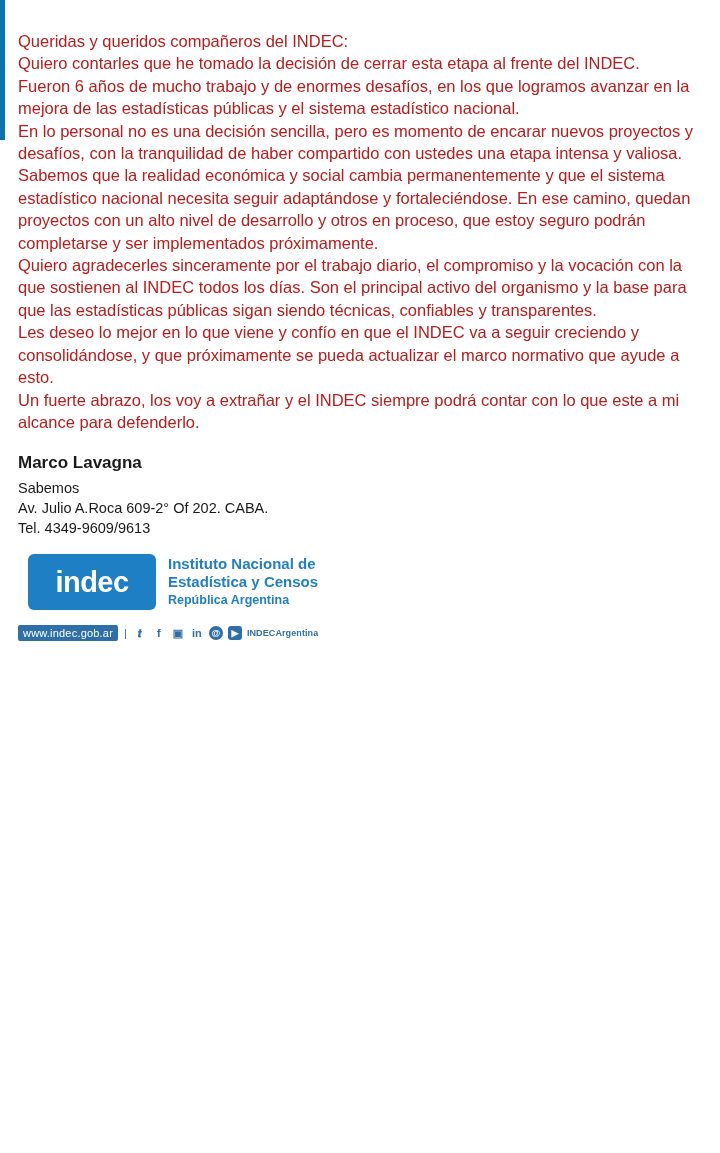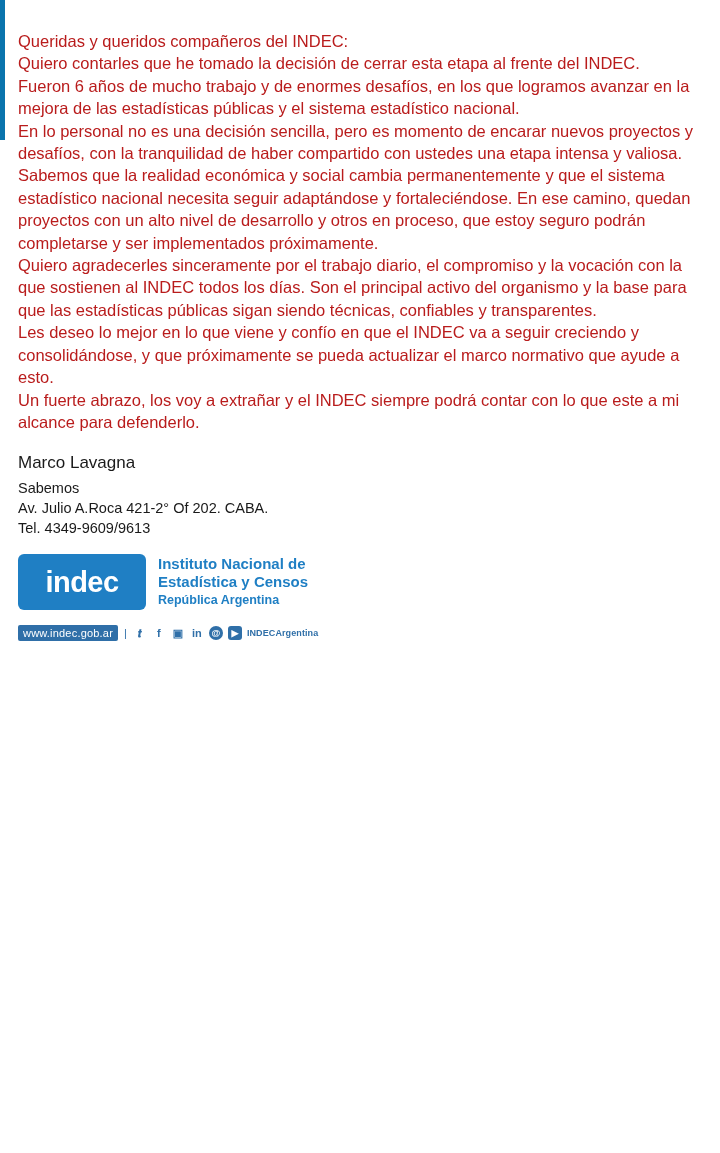--- a/index.html
+++ b/index.html
@@ -141,33 +141,33 @@
     margin: 0;
     white-space: pre-wrap;
   }
 
   .signature {
     margin-top: 20px;
     padding-left: 18px;
   }
   .sig-name {
     font-size: 17px;
-    font-weight: normal;
+    font-weight: bold;
     color: #1a1a1a;
     margin-bottom: 5px;
   }
   .sig-line {
     font-size: 14.5px;
     color: #1a1a1a;
     line-height: 20px;
   }
 
   .logo-block {
     margin-top: 16px;
-    margin-left: 18px;
+    margin-left: 28px;
     display: flex;
     align-items: center;
     gap: 12px;
   }
   .logo-mark {
     width: 128px;
     height: 56px;
     background: #1f7fc4;
     border-radius: 6px;
     display: flex;
@@ -256,21 +256,21 @@
     <p>En lo personal no es una decisión sencilla, pero es momento de encarar nuevos proyectos y desafíos, con la tranquilidad de haber compartido con ustedes una etapa intensa y valiosa.</p>
     <p>Sabemos que la realidad económica y social cambia permanentemente y que el sistema estadístico nacional necesita seguir adaptándose y fortaleciéndose. En ese camino, quedan proyectos con un alto nivel de desarrollo y otros en proceso, que estoy seguro podrán completarse y ser implementados próximamente.</p>
     <p>Quiero agradecerles sinceramente por el trabajo diario, el compromiso y la vocación con la que sostienen al INDEC todos los días. Son el principal activo del organismo y la base para que las estadísticas públicas sigan siendo técnicas, confiables y transparentes.</p>
     <p>Les deseo lo mejor en lo que viene y confío en que el INDEC va a seguir creciendo y consolidándose, y que próximamente se pueda actualizar el marco normativo que ayude a esto.</p>
     <p>Un fuerte abrazo, los voy a extrañar y el INDEC siempre podrá contar con lo que este a mi alcance para defenderlo.</p>
   </div>
 
   <div class="signature">
     <div class="sig-name">Marco Lavagna</div>
     <div class="sig-line">Sabemos</div>
-    <div class="sig-line">Av. Julio A.Roca 421-2° Of 202. CABA.</div>
+    <div class="sig-line">Av. Julio A.Roca 609-2° Of 202. CABA.</div>
     <div class="sig-line">Tel. 4349-9609/9613</div>
   </div>
 
   <div class="logo-block">
     <div class="logo-mark">
       <span>indec</span>
     </div>
     <div class="logo-text">
       <div>Instituto Nacional de</div>
       <div>Estadística y Censos</div>

